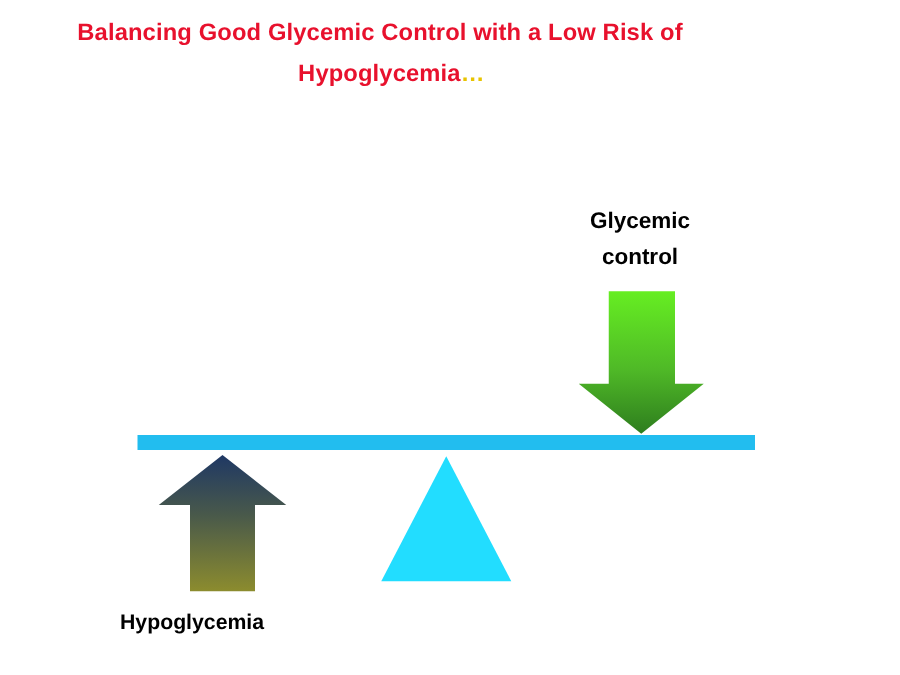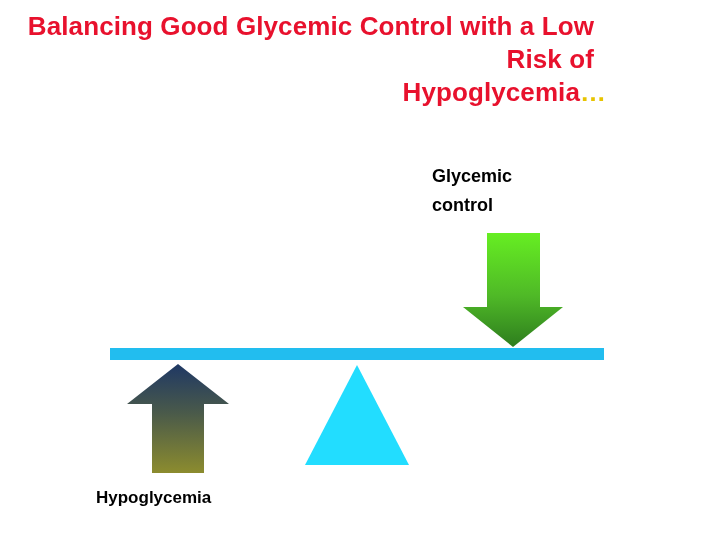--- a/index.html
+++ b/index.html
@@ -14,22 +14,22 @@
     overflow: hidden;
     position: relative;
   }
 
   
   #title-block {
     position: absolute;
     left: 0;
     top: 10px;
     width: 608px;
-    text-align: right;
-    font-size: 26px;
+    text-align: center;
+    font-size: 19px;
     font-weight: bold;
     line-height: 33px;
     color: #E8112D;
     letter-spacing: 0.1px;
   }
   #title-line1 {
     display: block;
     padding: 0 14px;
   }
   #title-line2-wrap {
@@ -52,20 +52,21 @@
     width: 720px;
     height: 540px;
   }
 
   
   #glycemic-label {
     position: absolute;
     left: 432px;
     top: 162px;
     width: 160px;
+    text-align: center;
     font-size: 18px;
     font-weight: bold;
     color: #000000;
     line-height: 29px;
   }
 
   
   #hypo-label {
     position: absolute;
     left: 96px;

